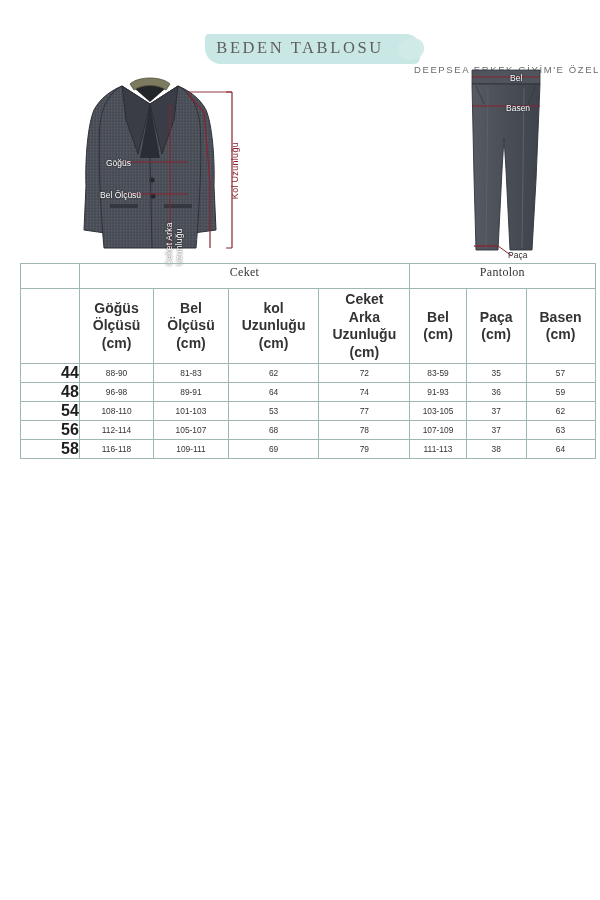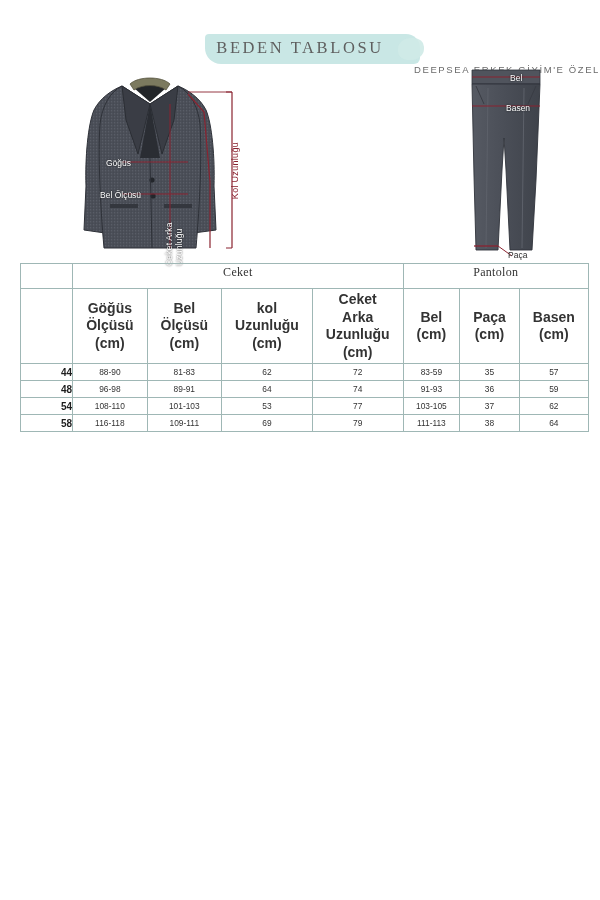--- a/index.html
+++ b/index.html
@@ -154,21 +154,21 @@
     font-weight: bold;
     line-height: 1.25;
     padding: 2px 13px;
   }
   .body-row td {
     height: 17px;
     font-size: 8.4px;
     padding: 0;
   }
   .body-row td.size-col {
-    font-size: 10px;
+    font-size: 16px;
     font-weight: bold;
     color: #1d1d1d;
     padding-left: 40px;
   }
   .col-size { width: 34px; }
   .col-std  { width: 88px; }
 </style>
 </head>
 <body>
 
@@ -343,20 +343,30 @@
           <td class="size-col">54</td>
           <td>108-110</td>
           <td>101-103</td>
           <td>53</td>
           <td>77</td>
           <td>103-105</td>
           <td>37</td>
           <td>62</td>
         </tr>
         <tr class="body-row">
+          <td class="size-col">56</td>
+          <td>112-114</td>
+          <td>105-107</td>
+          <td>68</td>
+          <td>78</td>
+          <td>107-109</td>
+          <td>37</td>
+          <td>63</td>
+        </tr>
+        <tr class="body-row">
           <td class="size-col">58</td>
           <td>116-118</td>
           <td>109-111</td>
           <td>69</td>
           <td>79</td>
           <td>111-113</td>
           <td>38</td>
           <td>64</td>
         </tr>
       </tbody>

